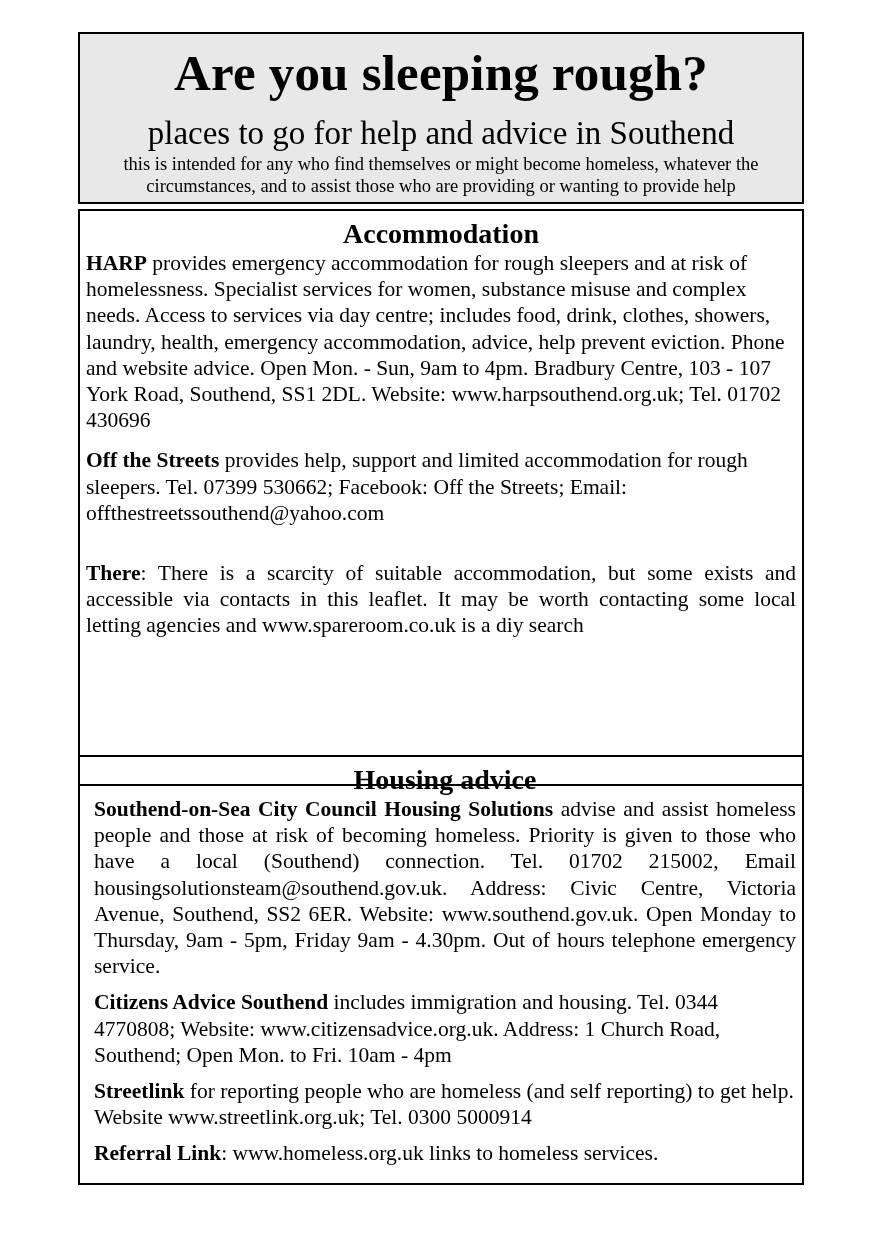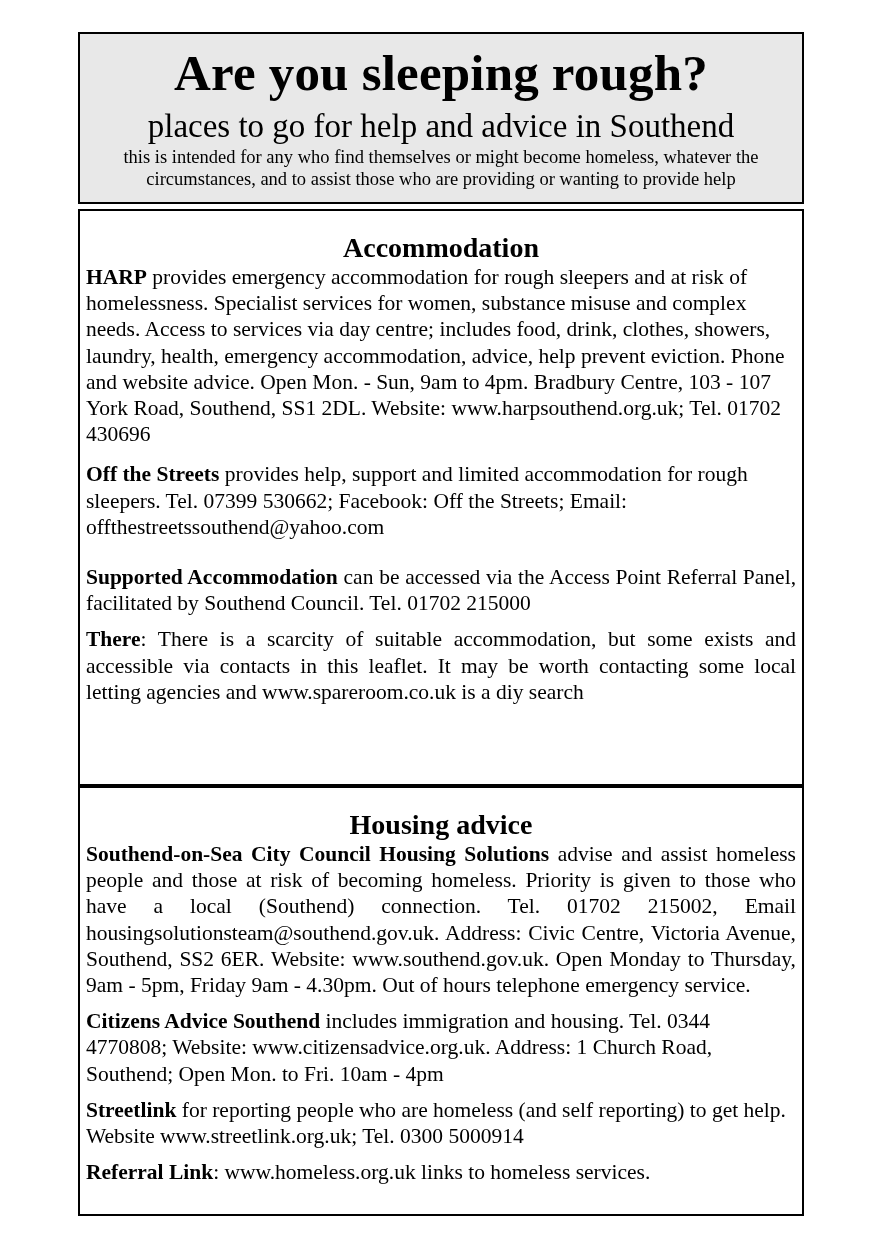--- a/index.html
+++ b/index.html
@@ -6,27 +6,27 @@
     body {
       width: 877px; height: 1240px; position: relative; overflow: hidden;
       font-family: "Liberation Serif", "DejaVu Serif", serif; color: #000;
     }
     .box {
       position: absolute; left: 78px; width: 726px; box-sizing: border-box;
       border: 2px solid #000;
     }
     #hdr { top: 32px; height: 172px; background: #e8e8e8; text-align: center; }
     #acc { top: 209px; height: 577px; }
-    #hsg { top: 786px; height: 430px; }
+    #hsg { top: 755px; height: 430px; padding-left: 8px; }
 
     .title { font-weight: bold; font-size: 51px; line-height: 58px; margin-top: 10px; letter-spacing: 0.2px; }
-    .subtitle { font-size: 33px; line-height: 36px; margin-top: 6px; }
+    .subtitle { font-size: 33px; line-height: 36px; margin-top: 13px; }
     .intro { font-size: 18.5px; line-height: 22px; margin-top: 2px; padding: 0 4px; }
 
-    .sec-title { text-align: center; font-weight: bold; font-size: 28px; line-height: 32px; margin-top: 21px; }
+    .sec-title { text-align: center; font-weight: bold; font-size: 28px; line-height: 32px; margin-top: 7px; }
     .entry { font-size: 21.5px; line-height: 26.2px; padding: 0 6px; margin: 0; }
     .entry b { font-weight: bold; }
     .entry.justify { text-align: justify; text-align-last: left; }
     .gap { height: 14px; }
     .gap-s { height: 10px; }
   </style>
 </head>
 <body>
 
 <div class="box" id="hdr">
@@ -35,21 +35,20 @@
   <div class="intro">this is intended for any who find themselves or might become homeless, whatever the circumstances, and to assist those who are providing or wanting to provide help</div>
 </div>
 
 <div class="box" id="acc">
   <div class="sec-title">Accommodation</div>
   <p class="entry"><b>HARP</b><span> provides emergency accommodation for rough sleepers and at risk of homelessness. Specialist services for women, substance misuse and complex needs. Access to services via day centre; includes food, drink, clothes, showers, laundry, health, emergency accommodation, advice, help prevent eviction. Phone and website advice. Open Mon. - Sun, 9am to 4pm.  Bradbury Centre, 103 - 107 York Road, Southend, SS1 2DL. Website: www.harpsouthend.org.uk; Tel. 01702 430696</span></p>
   <div class="gap"></div>
   <p class="entry"><b>Off the Streets</b><span> provides help, support and limited accommodation for rough sleepers. Tel. 07399 530662; Facebook: Off the Streets; Email: offthestreetssouthend@yahoo.com</span></p>
   <div class="gap"></div>
   <div class="gap-s"></div>
-  <p class="entry justify"><b>Supported Accommodation</b><span> can be accessed via the Access Point Referral Panel, facilitated by Southend Council. Tel. 01702 215000</span></p>
   <div class="gap-s"></div>
   <p class="entry justify"><b>There</b><span>: There is a scarcity of suitable accommodation, but some exists and accessible via contacts in this leaflet. It may be worth contacting some local letting agencies and www.spareroom.co.uk is a diy search</span></p>
 </div>
 
 <div class="box" id="hsg">
   <div class="sec-title">Housing advice</div>
   <p class="entry justify"><b>Southend-on-Sea City Council Housing Solutions</b><span> advise and assist homeless people and those at risk of becoming homeless. Priority is given to those who have a local (Southend) connection. Tel. 01702 215002, Email housingsolutionsteam@southend.gov.uk. Address: Civic Centre, Victoria Avenue, Southend, SS2 6ER. Website: www.southend.gov.uk. Open Monday to Thursday, 9am - 5pm, Friday 9am - 4.30pm. Out of hours telephone emergency service.</span></p>
   <div class="gap-s"></div>
   <p class="entry"><b>Citizens Advice Southend</b><span> includes immigration and housing. Tel. 0344 4770808; Website: www.citizensadvice.org.uk. Address: 1 Church Road, Southend; Open Mon. to Fri. 10am - 4pm</span></p>
   <div class="gap-s"></div>

